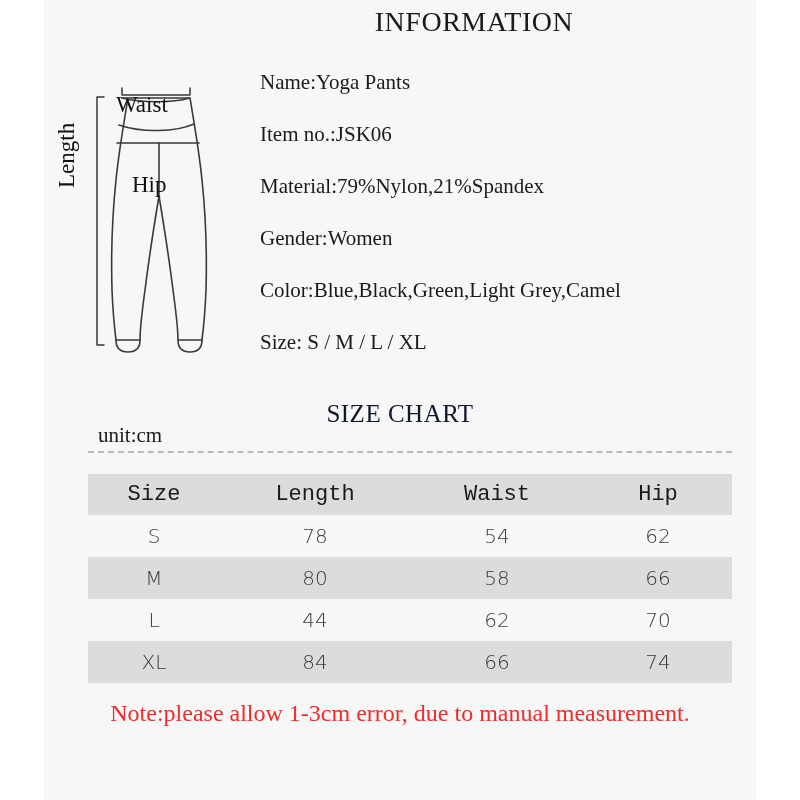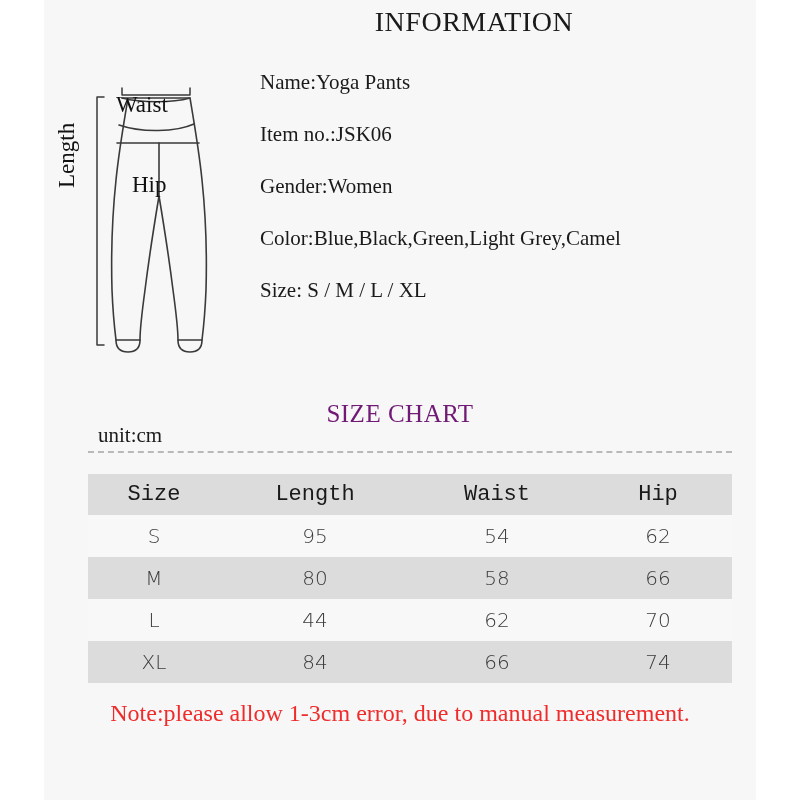--- a/index.html
+++ b/index.html
@@ -72,21 +72,21 @@
     transform-origin:left top;
   }
 
   
   #chart-title {
     position:absolute;
     left:240px; top:400px;
     width:320px;
     text-align:center;
     font-size:25px;
-    color:#701a75;
+    color:#0f172a;
     letter-spacing:0.5px;
     white-space:nowrap;
   }
   #unit-label {
     position:absolute;
     left:98px; top:423px;
     font-size:21px;
     color:#1a1a1a;
     white-space:nowrap;
   }
@@ -193,20 +193,21 @@
     <span class="diagram-label" id="label-hip">Hip</span>
 
     <span class="diagram-label" id="label-length">Length</span>
   </div>
 
   <div id="info-title">INFORMATION</div>
 
   <div id="info-list">
     <div class="info-line">Name:Yoga Pants</div>
     <div class="info-line">Item no.:JSK06</div>
+    <div class="info-line">Material:79%Nylon,21%Spandex</div>
     <div class="info-line">Gender:Women</div>
     <div class="info-line">Color:Blue,Black,Green,Light Grey,Camel</div>
     <div class="info-line">Size: S / M / L / XL</div>
   </div>
 
   <div id="chart-title">SIZE CHART</div>
 
   <div id="unit-label">unit:cm</div>
 
   <div id="dash-rule"></div>
@@ -222,21 +223,21 @@
       <tr>
         <th>Size</th>
         <th>Length</th>
         <th>Waist</th>
         <th>Hip</th>
       </tr>
     </thead>
     <tbody>
       <tr class="row-light">
         <td>S</td>
-        <td>95</td>
+        <td>78</td>
         <td>54</td>
         <td>62</td>
       </tr>
       <tr class="row-dark">
         <td>M</td>
         <td>80</td>
         <td>58</td>
         <td>66</td>
       </tr>
       <tr class="row-light">

